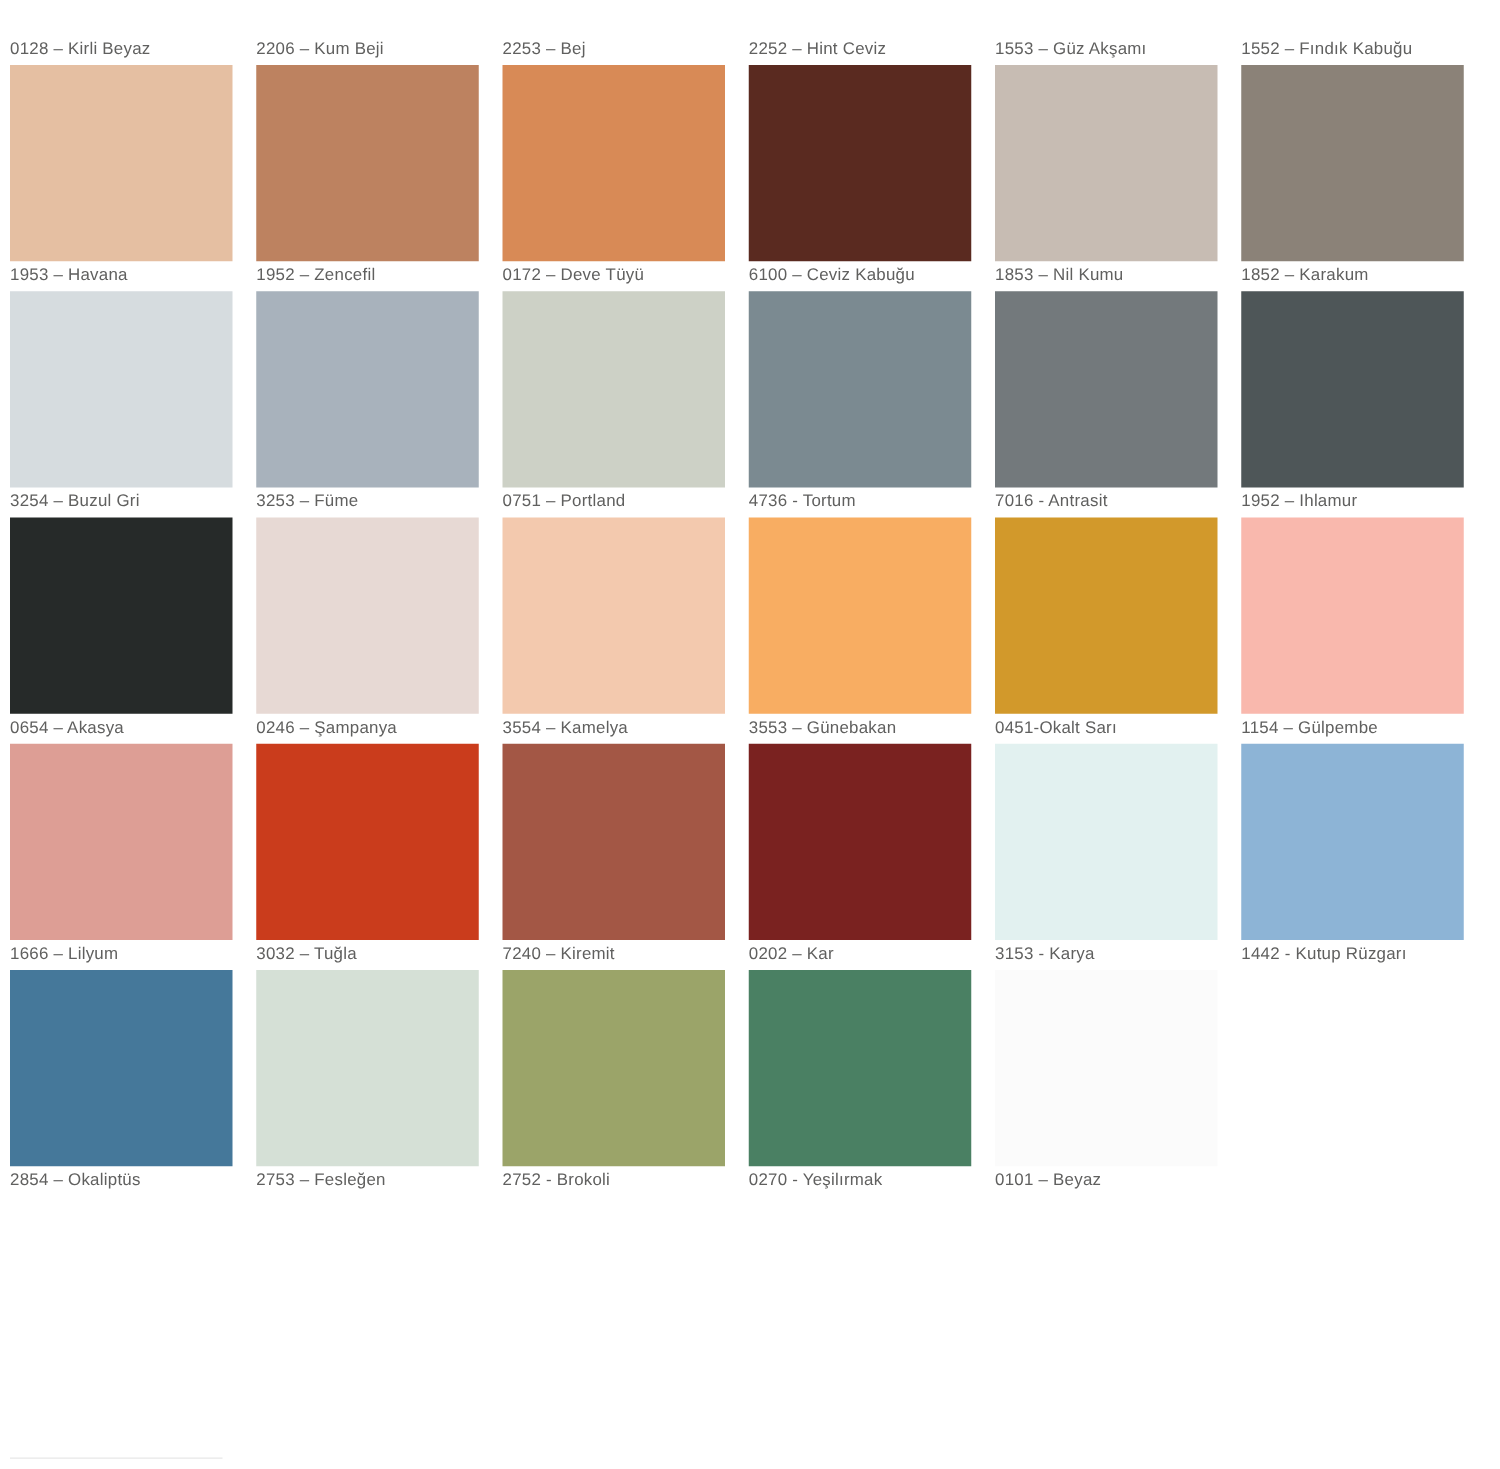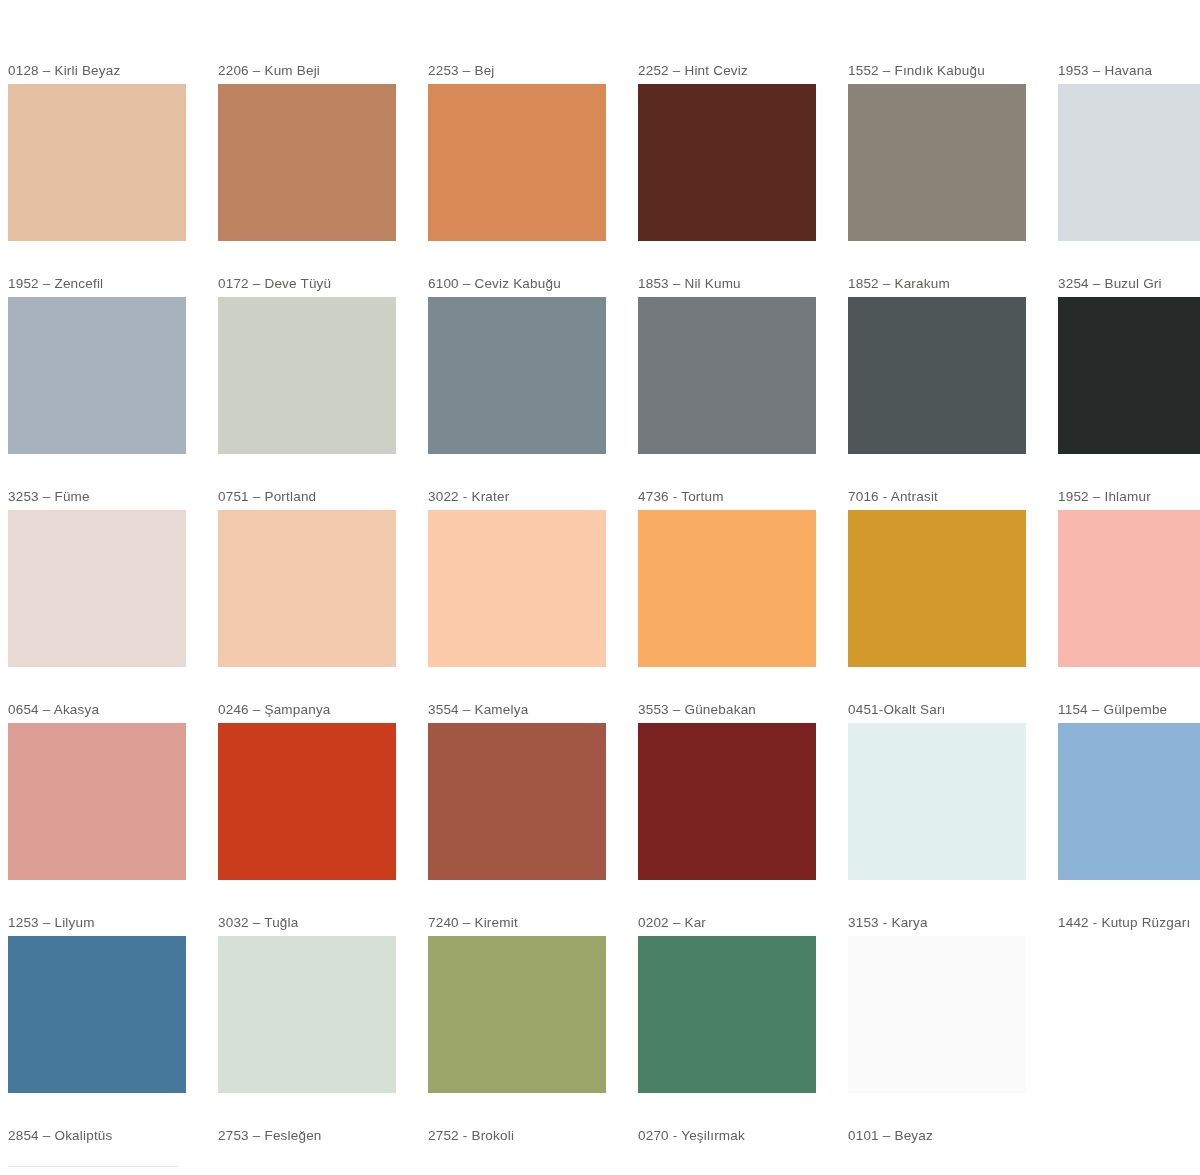--- a/index.html
+++ b/index.html
@@ -23,23 +23,22 @@
     box-sizing: border-box;
     padding: 0;
   }
 
   .palette-grid {
     display: grid;
     grid-template-columns: repeat(6, 178px);
     column-gap: 19px;
     row-gap: 0px;
     padding-left: 8px;
-    padding-top: 60px;
+    padding-top: 28px;
     box-sizing: border-box;
-    gap: 32px;
   }
 
   .swatch-cell {
     display: flex;
     flex-direction: column;
     width: 178px;
     margin-bottom: 0;
   }
 
   .swatch-label {
@@ -83,20 +82,24 @@
       </div>
       <div class="swatch-cell">
         <div class="swatch-label">2253 – Bej</div>
         <div class="swatch-chip" style="background: rgb(216, 138, 86);"></div>
       </div>
       <div class="swatch-cell">
         <div class="swatch-label">2252 – Hint Ceviz</div>
         <div class="swatch-chip" style="background: rgb(90, 42, 32);"></div>
       </div>
       <div class="swatch-cell">
+        <div class="swatch-label">1553 – Güz Akşamı</div>
+        <div class="swatch-chip" style="background: rgb(199, 188, 179);"></div>
+      </div>
+      <div class="swatch-cell">
         <div class="swatch-label">1552 – Fındık Kabuğu</div>
         <div class="swatch-chip" style="background: rgb(139, 130, 120);"></div>
       </div>
       <div class="swatch-cell">
         <div class="swatch-label">1953 – Havana</div>
         <div class="swatch-chip" style="background: rgb(214, 220, 223);"></div>
       </div>
       <div class="swatch-cell">
         <div class="swatch-label">1952 – Zencefil</div>
         <div class="swatch-chip" style="background: rgb(168, 178, 188);"></div>
@@ -123,24 +126,20 @@
       </div>
       <div class="swatch-cell">
         <div class="swatch-label">3253 – Füme</div>
         <div class="swatch-chip" style="background: rgb(231, 217, 212);"></div>
       </div>
       <div class="swatch-cell">
         <div class="swatch-label">0751 – Portland</div>
         <div class="swatch-chip" style="background: rgb(243, 201, 174);"></div>
       </div>
       <div class="swatch-cell">
-        <div class="swatch-label">3022 - Krater</div>
-        <div class="swatch-chip" style="background: rgb(251, 203, 171);"></div>
-      </div>
-      <div class="swatch-cell">
         <div class="swatch-label">4736 - Tortum</div>
         <div class="swatch-chip" style="background: rgb(248, 173, 98);"></div>
       </div>
       <div class="swatch-cell">
         <div class="swatch-label">7016 - Antrasit</div>
         <div class="swatch-chip" style="background: rgb(210, 153, 43);"></div>
       </div>
       <div class="swatch-cell">
         <div class="swatch-label">1952 – Ihlamur</div>
         <div class="swatch-chip" style="background: rgb(249, 184, 173);"></div>
@@ -163,21 +162,21 @@
       </div>
       <div class="swatch-cell">
         <div class="swatch-label">0451-Okalt Sarı</div>
         <div class="swatch-chip" style="background: rgb(226, 241, 240);"></div>
       </div>
       <div class="swatch-cell">
         <div class="swatch-label">1154 – Gülpembe</div>
         <div class="swatch-chip" style="background: rgb(141, 180, 214);"></div>
       </div>
       <div class="swatch-cell">
-        <div class="swatch-label">1253 – Lilyum</div>
+        <div class="swatch-label">1666 – Lilyum</div>
         <div class="swatch-chip" style="background: rgb(69, 120, 154);"></div>
       </div>
       <div class="swatch-cell">
         <div class="swatch-label">3032 – Tuğla</div>
         <div class="swatch-chip" style="background: rgb(213, 224, 214);"></div>
       </div>
       <div class="swatch-cell">
         <div class="swatch-label">7240 – Kiremit</div>
         <div class="swatch-chip" style="background: rgb(155, 164, 105);"></div>
       </div>

